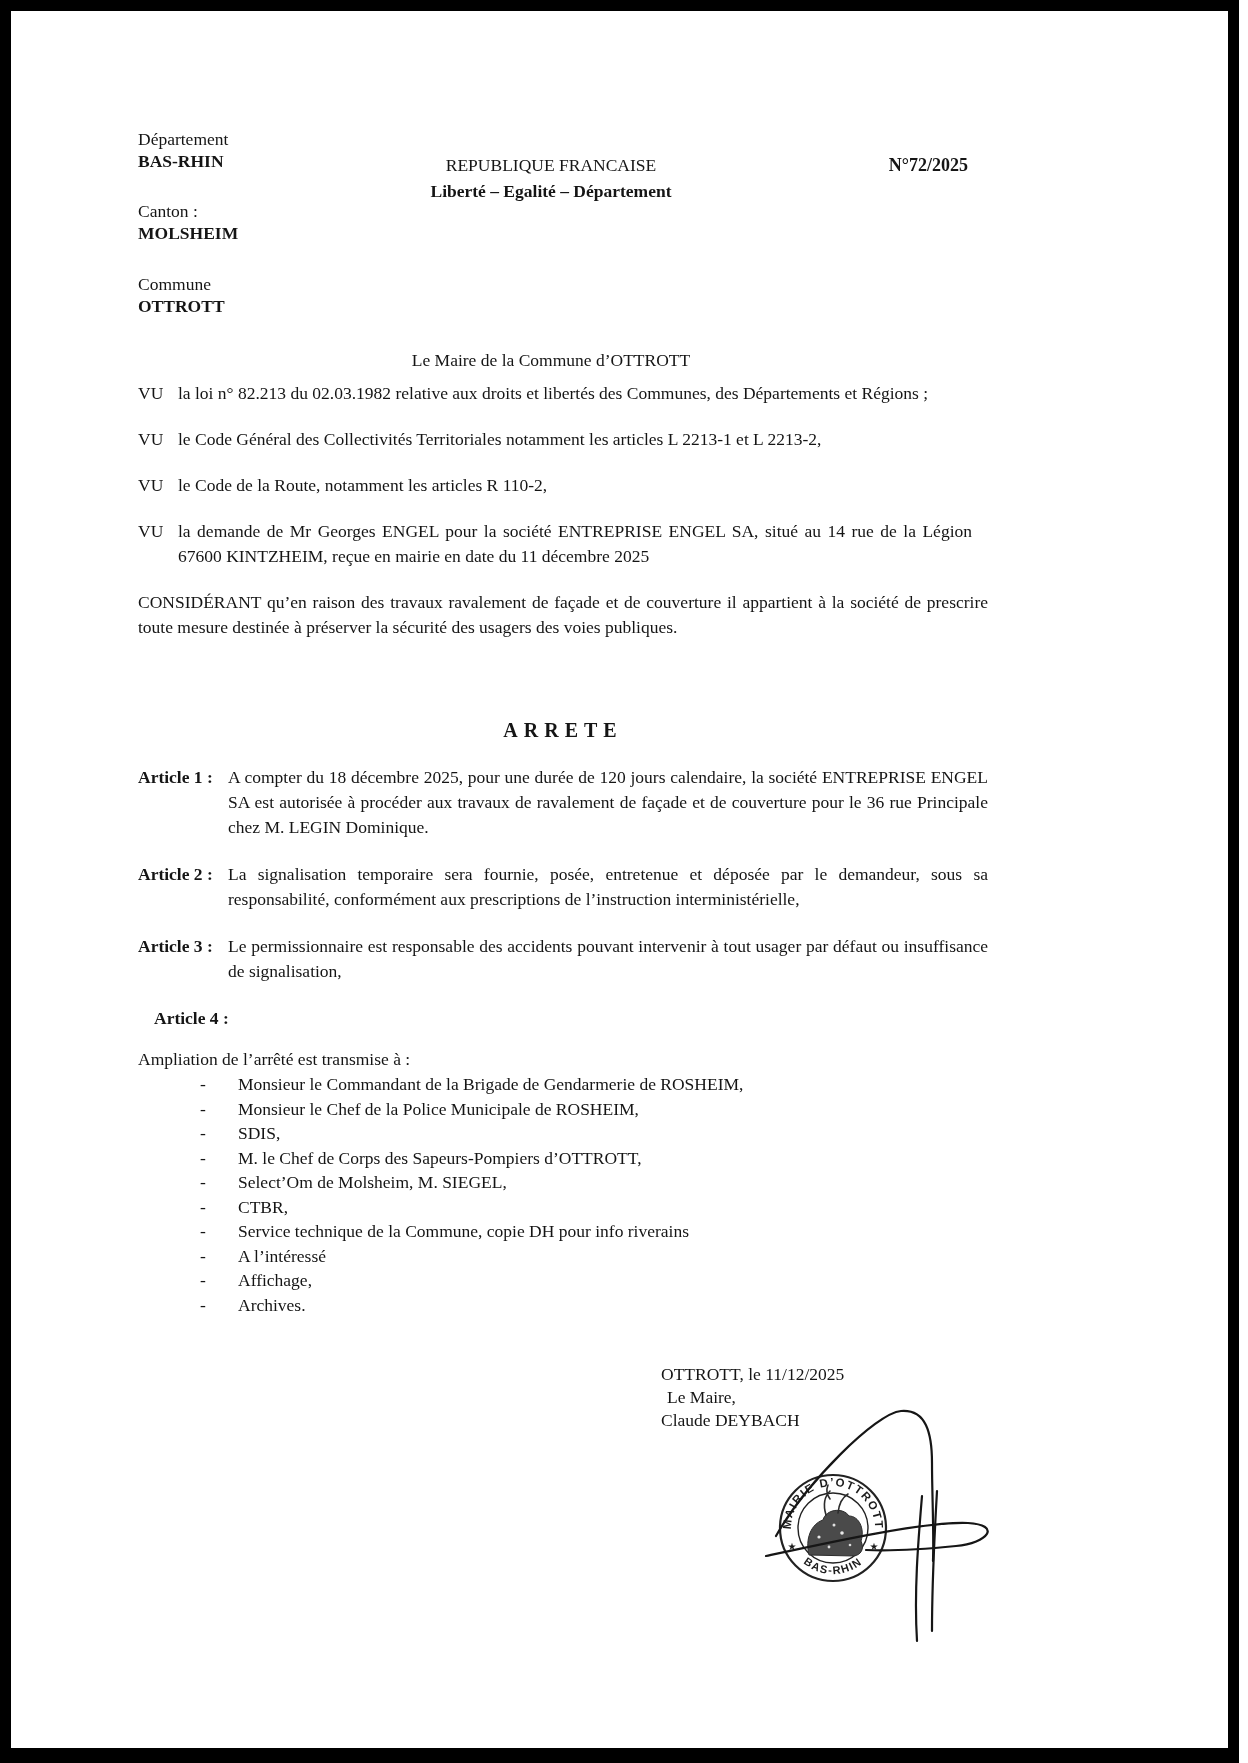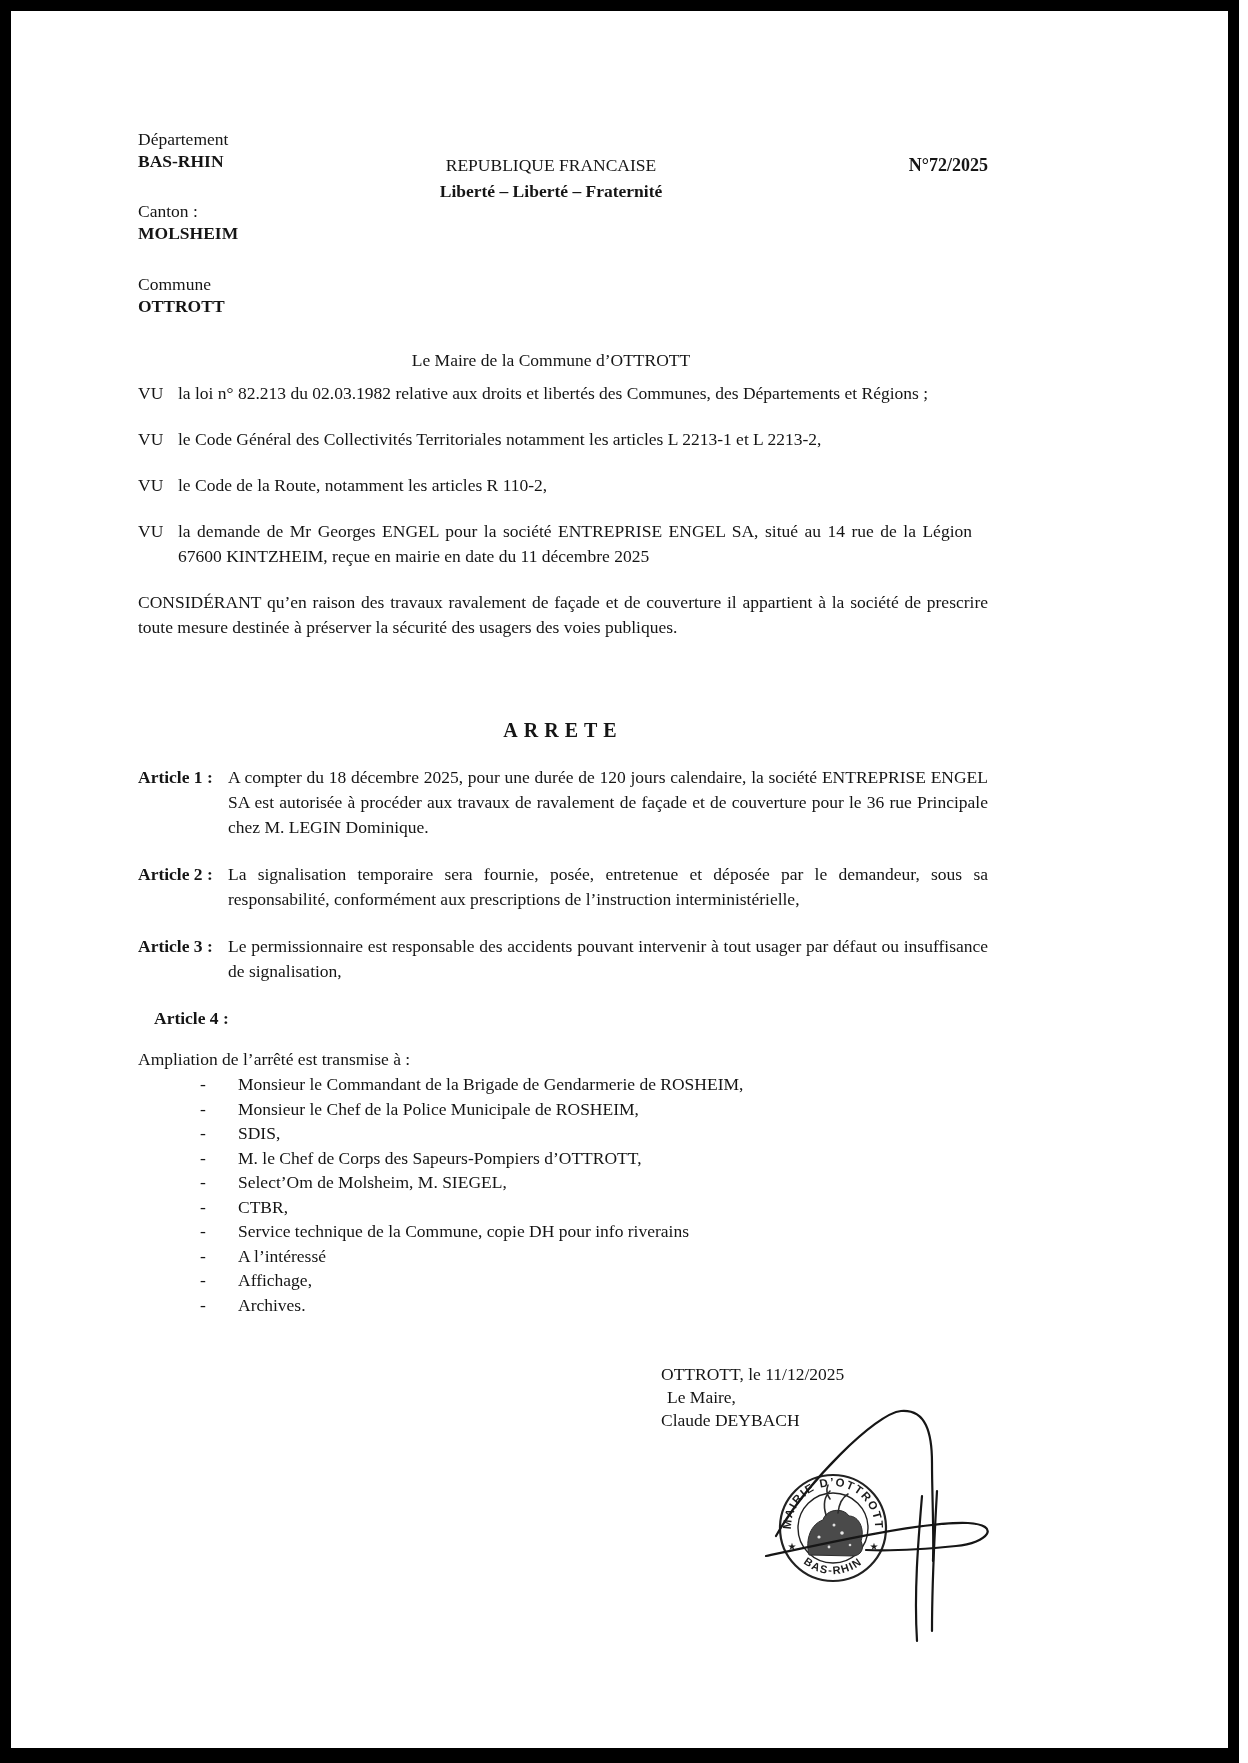--- a/index.html
+++ b/index.html
@@ -18,21 +18,21 @@
   
   .header{position:relative;height:270px;}
   .hl{position:absolute;left:0;line-height:22px;font-size:17.5px;}
   .hl .val{font-weight:bold;}
   .hl1{top:17px;} .hl2{top:89px;} .hl3{top:162px;}
   .header-center{
     position:absolute;left:-12px;right:12px;top:41px;
     text-align:center;line-height:26px;font-size:17.5px;
   }
   .header-center .motto{font-weight:bold;}
-  .doc-number{position:absolute;right:0;top:44px;font-weight:bold;font-size:18px;}
+  .doc-number{position:absolute;right:20px;top:44px;font-weight:bold;font-size:18px;}
   .main-title{
     position:absolute;left:-12px;right:12px;top:161px;
     text-align:center;font-weight:bold;font-size:23px;
     letter-spacing:7px;word-spacing:10px;
   }
   .subtitle{
     position:absolute;left:-12px;right:12px;top:239px;
     text-align:center;font-size:17.5px;
   }
   
@@ -75,21 +75,21 @@
         <div>Canton :</div>
         <div class="val">MOLSHEIM</div>
       </div>
       <div class="hl hl3">
         <div>Commune</div>
         <div class="val">OTTROTT</div>
       </div>
 
       <div class="header-center">
         <div>REPUBLIQUE FRANCAISE</div>
-        <div class="motto">Liberté – Liberté – Fraternité</div>
+        <div class="motto">Liberté – Egalité – Département</div>
       </div>
 
       <div class="doc-number">N°72/2025</div>
 
       <div class="subtitle">Le Maire de la Commune d’OTTROTT</div>
     </div>
 
     <div class="vu">
       <span class="vu-prefix">VU</span>
       <span class="vu-text">la loi n° 82.213 du 02.03.1982 relative aux droits et libertés des Communes, des Départements et Régions ;</span>

